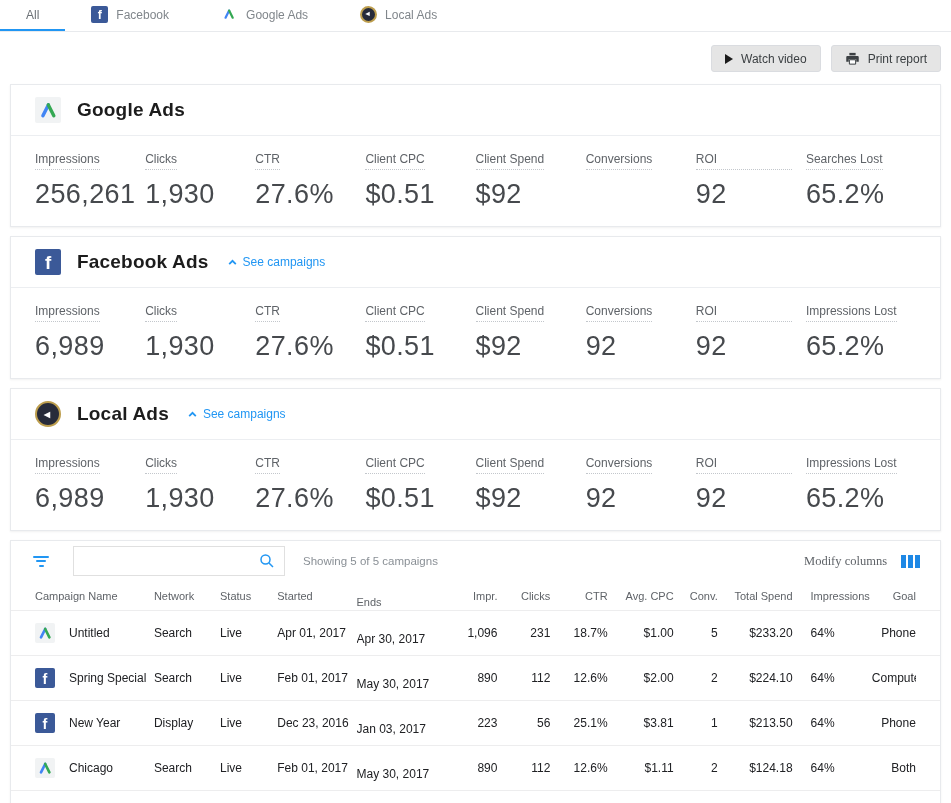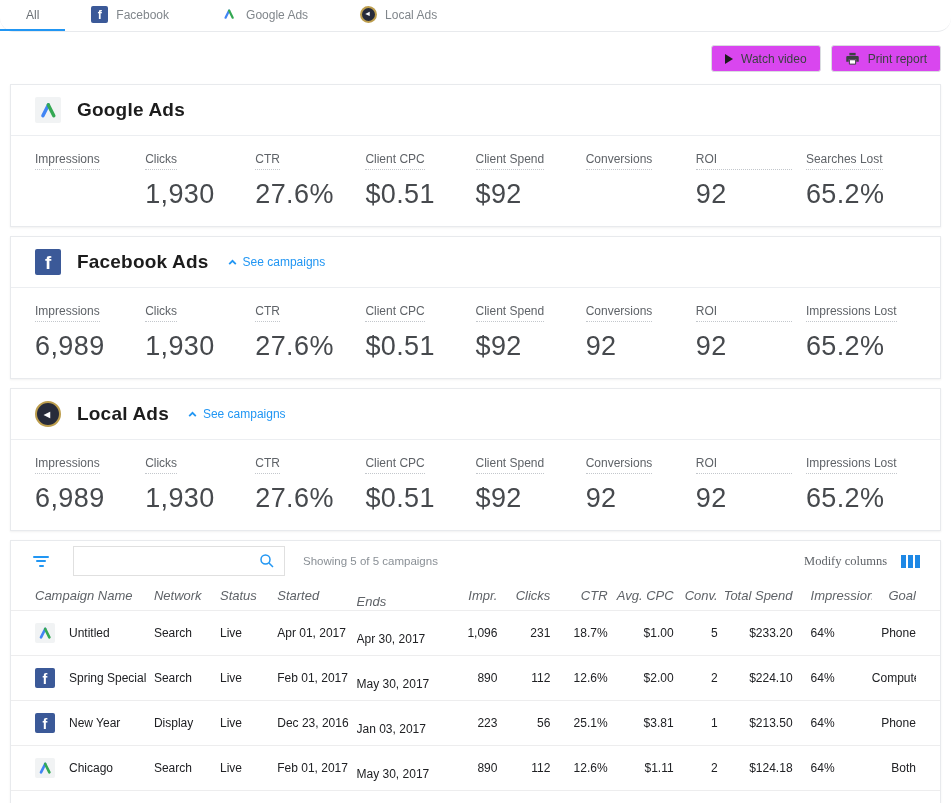--- a/index.html
+++ b/index.html
@@ -1,39 +1,39 @@
 <!DOCTYPE html>
 <html><head>
 <meta charset="utf-8">
 <style>
   * { box-sizing: border-box; margin: 0; padding: 0; }
   html,body { width: 951px; height: 803px; background:#fff; font-family:"Liberation Sans", sans-serif; color:#202124; overflow:hidden; }
 
   
-  .tabbar { display:flex; align-items:stretch; height:32px; background:#fff; border-bottom:1px solid #e8eaed;border-radius:14px; }
+  .tabbar { display:flex; align-items:stretch; height:32px; background:#fff; border-bottom:1px solid #e8eaed; }
   .tab { display:flex; align-items:center; gap:8px; padding:0 26px; font-size:12px; color:#80868b; border-bottom:2px solid transparent; cursor:pointer; }
   .tab.active { border-bottom-color:#2196F3; color:#6b7075; }
   .tab .ticon { width:17px; height:17px; }
 
   
   .icon { display:inline-flex; align-items:center; justify-content:center; }
   .gads { background:#f1f3f4; border-radius:2px; }
   .gads svg { width:72%; height:72%; }
   .gads.noBg { background:transparent; }
   .fb { background:#3B5998; border-radius:2px; color:#fff; font-weight:bold; }
   .fb .f { font-size:.72em; line-height:1; transform:translateY(1px); }
   .local { border-radius:50%; background:#272B3A; border:2px solid #BD9E4E; color:#fff; }
   .local .tri { font-size:.42em; line-height:1; transform:translateX(-1px); }
   .sz26 { width:26px; height:26px; font-size:26px; }
   .sz20 { width:20px; height:20px; font-size:20px; }
   .sz17 { width:17px; height:17px; font-size:17px; }
 
   
   .actions { display:flex; justify-content:flex-end; gap:10px; padding:13px 10px 12px; background:#fff; }
-  .btn { display:flex; align-items:center; gap:8px; border:1px solid #dadce0; border-radius:3px; background:#d946ef; padding:5px 13px; font-size:12px; color:#3c4043; cursor:pointer; }
+  .btn { display:flex; align-items:center; gap:8px; border:1px solid #dadce0; border-radius:3px; background:#e5e5e5; padding:5px 13px; font-size:12px; color:#3c4043; cursor:pointer; }
   .play { width:0; height:0; border-left:8px solid #1b1b1b; border-top:5px solid transparent; border-bottom:5px solid transparent; }
 
   
   .card { margin:0 10px 9px; background:#fff; border:1px solid #e8eaed; box-shadow:0 1px 2px rgba(0,0,0,.06); }
   .card-header { display:flex; align-items:center; gap:16px; padding:12px 24px; border-bottom:1px solid #eceef1; }
   .card-title { font-size:19px; font-weight:bold; color:#1c1c1c; letter-spacing:.2px; }
   .see-campaigns { display:flex; align-items:center; gap:5px; color:#2196F3; font-size:12px; margin-left:2px; cursor:pointer; }
   .stats { display:flex; padding:13px 24px 16px; }
   .stat { flex:1; }
   .stat-label { display:inline-block; font-size:12px; color:#5f6368; border-bottom:1px dotted #c3c7cc; padding-bottom:3px; }
@@ -47,21 +47,21 @@
   .filter-icon i { display:block; height:2px; background:#2196F3; margin:2.5px auto; border-radius:1px; }
   .filter-icon .b1 { width:16px; } .filter-icon .b2 { width:10px; } .filter-icon .b3 { width:5px; }
   .search { display:flex; align-items:center; width:212px; height:30px; border:1px solid #e0e0e0; margin-left:22px; padding:0 8px; background:#fff; }
   .search input { border:none; outline:none; flex:1; font-size:12px; min-width:0; }
   .showing { color:#8a9096; font-size:11.5px; margin-left:18px; }
   .modify { margin-left:auto; display:flex; align-items:center; gap:14px; color:#5f6368; font-size:12.5px; cursor:pointer;font-family:Liberation Serif, serif; }
   .cols-icon { display:inline-flex; gap:2px; }
   .cols-icon i { width:5px; height:13px; background:#1E88E5; display:inline-block; }
 
   .trow { display:flex; align-items:center; padding:0 24px; }
-  .thead { height:30px; font-size:13px; color:#5f6368; border-bottom:1px solid #ededee;font-style:italic; }
+  .thead { height:30px; font-size:11px; color:#5f6368; border-bottom:1px solid #ededee; }
   .row { height:45px; font-size:12px; color:#202124; border-bottom:1px solid #ededee; }
   .cell { overflow:hidden; white-space:nowrap; }
   .c1 { width:13.5%; display:flex; align-items:center; gap:14px; }
   .c2 { width:7.5%; } .c3 { width:6.5%; } .c4 { width:9.0%; } .c5 { width:10.5%;margin-top:12px; }
   .c6 { width:5.5%; text-align:right; } .c7 { width:6.0%; text-align:right; }
   .c8 { width:6.5%; text-align:right; } .c9 { width:7.5%; text-align:right; }
   .c10 { width:5.0%; text-align:right; } .c11 { width:8.5%; text-align:right; }
   .c12 { width:9.0%; padding-left:18px; }
   .c13 { width:5.0%; text-align:right; }
 </style>
@@ -114,21 +114,21 @@
   <div class="card-header">
     <span class="icon gads sz26">
       <svg viewBox="0 0 24 24">
           <path d="M5 19 L12 5" stroke="#4285F4" stroke-width="4.4" stroke-linecap="round" fill="none"></path>
           <path d="M12 5 L19 19" stroke="#34A853" stroke-width="4.4" stroke-linecap="round" fill="none"></path>
         </svg>
     </span>
     <span class="card-title">Google Ads</span>
   </div>
   <div class="stats">
-    <div class="stat"><span class="stat-label">Impressions</span></div>
+    <div class="stat"><span class="stat-label">Impressions</span><div class="stat-value">256,261</div></div>
     <div class="stat"><span class="stat-label">Clicks</span><div class="stat-value">1,930</div></div>
     <div class="stat"><span class="stat-label">CTR</span><div class="stat-value">27.6%</div></div>
     <div class="stat"><span class="stat-label">Client CPC</span><div class="stat-value">$0.51</div></div>
     <div class="stat"><span class="stat-label">Client Spend</span><div class="stat-value">$92</div></div>
     <div class="stat"><span class="stat-label">Conversions</span></div>
     <div class="stat"><span class="stat-label">ROI</span><div class="stat-value">92</div></div>
     <div class="stat"><span class="stat-label">Searches Lost</span><div class="stat-value">65.2%</div></div>
   </div>
 </div>
 

